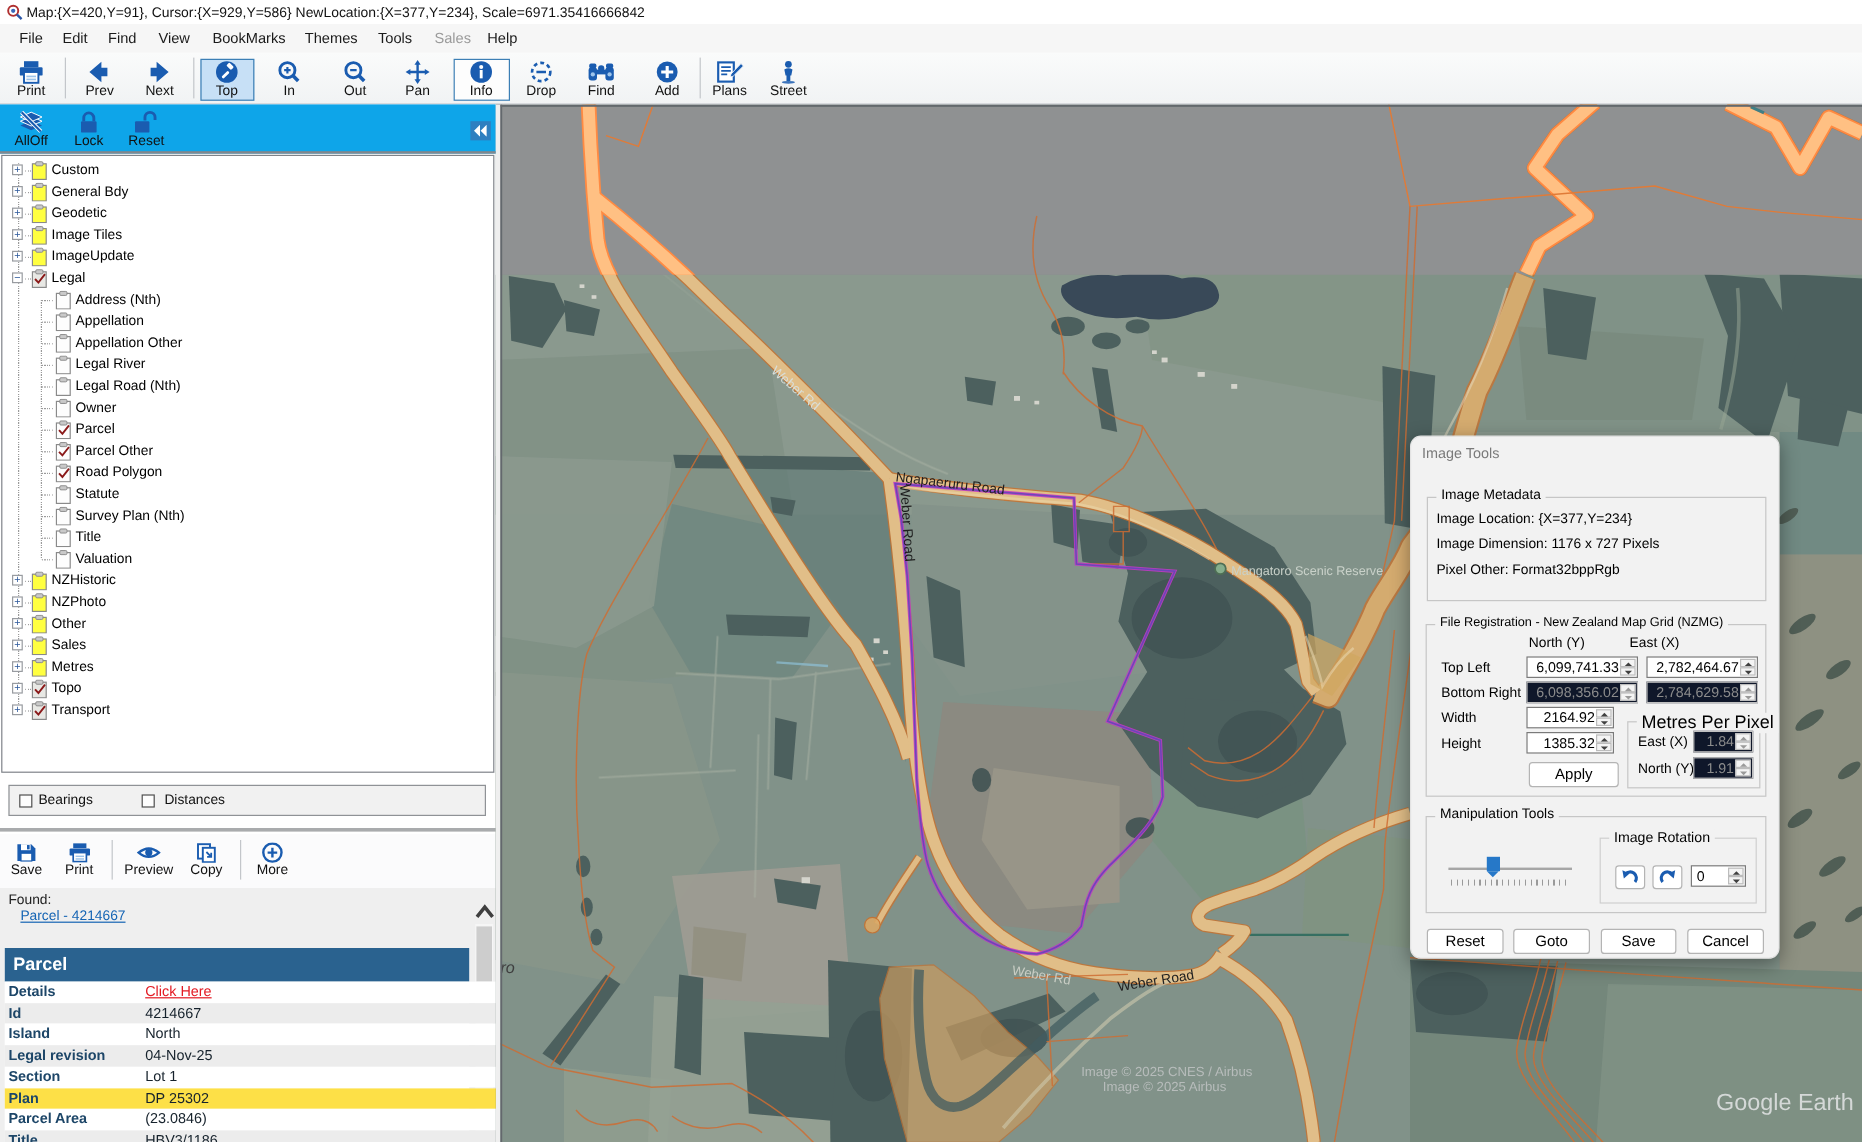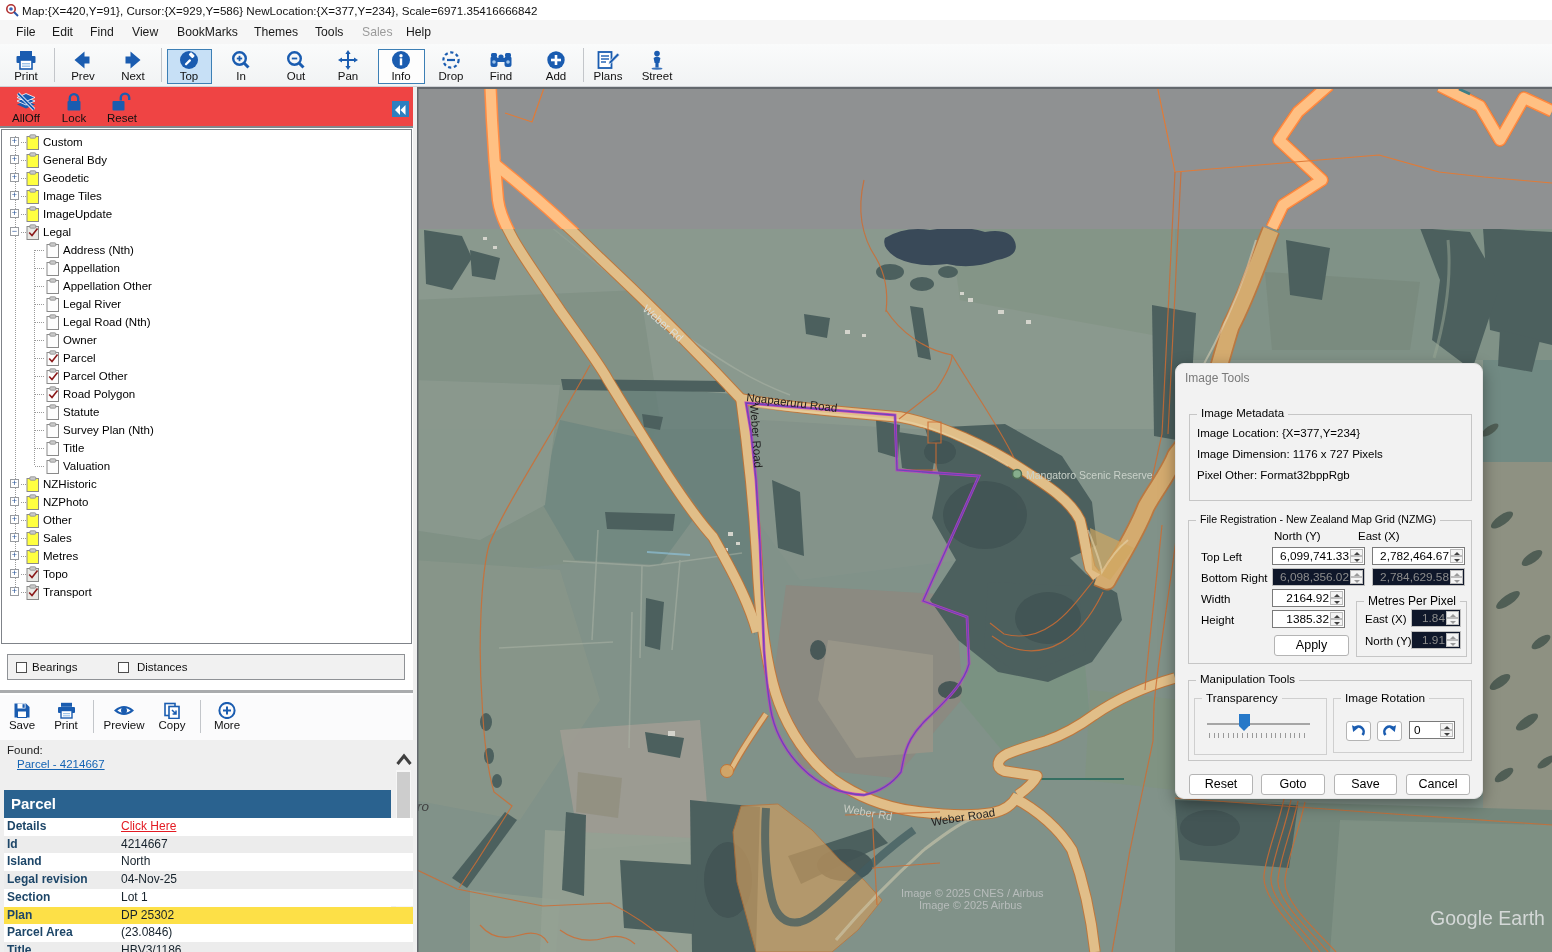--- a/index.html
+++ b/index.html
@@ -4,21 +4,21 @@
 html,body{width:1552px;height:952px;overflow:hidden;background:#fff;font-family:"Liberation Sans",sans-serif;position:relative}
 .abs{position:absolute}
 #titlebar{left:0;top:0;width:1552px;height:20px;background:#ffffff;font-size:11.6px;color:#111}
 #titletext{left:22px;top:4px}
 #menubar{left:0;top:20px;width:1552px;height:24px;background:#f6f6f6;font-size:12.2px;color:#1a1a1a}
 .mi{position:absolute;top:5px}
 #toolbar1{left:0;top:44px;width:1552px;height:43px;background:linear-gradient(#fafbfb,#f1f3f4);border-bottom:1px solid #cfd2d6}
 .tb{position:absolute;text-align:center;font-size:11.5px;color:#111}
 .tb svg{display:block;margin:0 auto}
 .tsep{position:absolute;top:4px;height:34px;width:1px;background:#c3c6ca}
-#toolbar2{left:0;top:87px;width:413px;height:41px;background:#ef4444;border-bottom:2px solid #83878c}
+#toolbar2{left:0;top:87px;width:413px;height:41px;background:#0ea5e9;border-bottom:2px solid #83878c}
 #treepanel{left:1px;top:129px;width:411px;height:515px;background:#fff;border:1px solid #7f8389;font-size:11.5px;color:#000;overflow:hidden}
 .trow{position:absolute;height:18px;line-height:18px;white-space:nowrap}
 .dotv{position:absolute;width:1px;background-image:repeating-linear-gradient(to bottom,#9a9a9a 0 1px,transparent 1px 2px)}
 .doth{position:absolute;height:1px;background-image:repeating-linear-gradient(to right,#9a9a9a 0 1px,transparent 1px 2px)}
 .expbox{position:absolute;width:9px;height:9px;background:#fff;border:1px solid #989ba0;color:#2b579a;font-size:9px;line-height:7px;text-align:center}
 #bearbox{left:7px;top:654px;width:398px;height:26px;border:1px solid #8f9296;background:#f1f1f1;font-size:11.5px;color:#111}
 .cb{position:absolute;width:11px;height:11px;border:1px solid #4d4d4d;background:#fdfdfd;top:7px}
 #lowbar{left:0;top:695px;width:413px;height:45px;background:#fbfbfc}
 #sepband{left:0;top:690px;width:413px;height:3px;background:#a9abad}
 #foundarea{left:0;top:740px;width:413px;height:212px;background:#efefef;font-size:11.5px}
@@ -805,21 +805,21 @@
     <div class="inp" style="left:96px;top:246px;width:73px">1385.32<span class="spn">
         <span class="u">
           <span class="tri-u"></span>
         </span>
         <span class="d">
           <span class="tri-d"></span>
         </span>
       </span></div>
     <div class="wbtn" style="left:98px;top:271px;width:75px;height:21px;line-height:19px">Apply</div>
     <div class="grp" style="left:180px;top:237px;width:111px;height:56px">
-      <span class="glab" style="font-size:12px">Metres Per Pixel</span>
+      <span class="glab" style="font-size:15px">Metres Per Pixel</span>
     </div>
     <div class="dlglab" style="left:189px;top:249px">East (X)</div>
     <div class="inp dis" style="left:235px;top:245px;width:50px">1.84<span class="spn dis">
         <span class="u">
           <span class="tri-u"></span>
         </span>
         <span class="d">
           <span class="tri-d"></span>
         </span>
       </span></div>
@@ -827,23 +827,20 @@
     <div class="inp dis" style="left:235px;top:267px;width:50px">1.91<span class="spn dis">
         <span class="u">
           <span class="tri-u"></span>
         </span>
         <span class="d">
           <span class="tri-d"></span>
         </span>
       </span></div>
     <div class="grp" style="left:12px;top:316px;width:284px;height:81px">
       <span class="glab">Manipulation Tools</span>
-    </div>
-    <div class="grp" style="left:18px;top:334px;width:133px;height:57px;border-color:#cfcfcf">
-      <span class="glab" style="font-size:11.8px">Transparency</span>
     </div>
     <div class="abs" style="left:31px;top:359px;width:103px;height:2px;background:#a6a6a6"></div>
     <div class="abs" style="left:63px;top:350px;width:11px;height:12px;background:#2678c8"></div>
     <div class="abs" style="left:63px;top:362px;width:0;height:0;border-left:5.5px solid transparent;border-right:5.5px solid transparent;border-top:5px solid #2678c8"></div>
     <div class="abs" style="left:33px;top:369px;width:100px;height:5px;background-image:repeating-linear-gradient(to right,#9a9a9a 0 1px,transparent 1px 4.75px)"></div>
     <div class="grp" style="left:157px;top:334px;width:131px;height:55px;border-color:#cfcfcf">
       <span class="glab" style="font-size:11.8px">Image Rotation</span>
     </div>
     <div class="wbtn" style="left:170px;top:357px;width:25px;height:20px"><svg width="15" height="14" viewBox="0 0 15 14" style="margin-top:2px">
         <path d="M11.5 11 A5 5 0 1 0 3.5 4.5" fill="none" stroke="#1a5cb0" stroke-width="2.6"></path>

